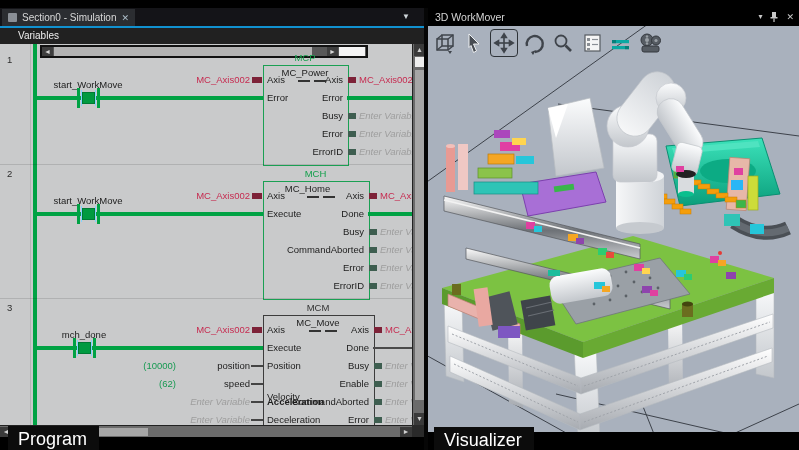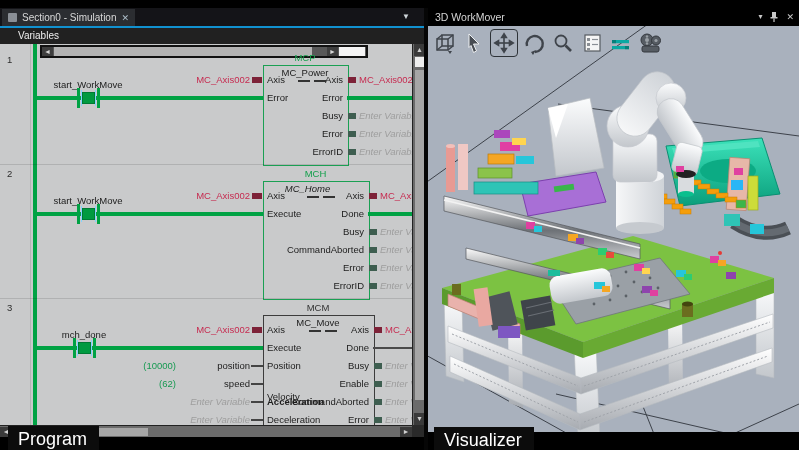--- a/index.html
+++ b/index.html
@@ -122,21 +122,21 @@
         <div class="rnum" style="top: 124px;">2</div>
         <div class="wire-g" style="left: 36px; top: 168px; width: 227px;"></div>
         <div class="clabel" style="left: 18px; top: 151px;">start_WorkMove</div>
         <div class="cbar" style="left: 77px; top: 160px;"></div>
         <div class="cbar" style="left: 97px; top: 160px;"></div>
         <div class="ctick" style="left: 81px; top: 162px;"></div>
         <div class="ctick" style="left: 95px; top: 162px;"></div>
         <div class="cbox" style="left: 82px; top: 164px;"></div>
         <div class="fbbox fb-green" style="left: 263px; top: 137px; width: 105px; height: 117px;"></div>
         <div class="fbinst" style="left: 263px; top: 124px; width: 105px; color: rgb(20, 160, 76);">MCH</div>
-        <div class="fbinst" style="left: 263px; top: 139px; width: 89px; font-style: italic;">MC_Home</div>
+        <div class="fbinst" style="left: 263px; top: 139px; width: 89px;">MC_Home</div>
         <div class="pin" style="left: 267px; top: 146px;">Axis</div>
         <div class="pin" style="left: 263px; top: 146px; width: 101px; text-align: right;">Axis</div>
         <div style="position: absolute; left: 307.1px; top: 152px; width: 12px; height: 1.5px; background: rgb(51, 51, 51);"></div>
         <div style="position: absolute; left: 323.1px; top: 152px; width: 12px; height: 1.5px; background: rgb(51, 51, 51);"></div>
         <div class="pin red-t" style="left: 118px; top: 146px; width: 132px; text-align: right;">MC_Axis002</div>
         <div class="stub" style="left: 252px; top: 149px; width: 10px; background: rgb(125, 34, 56);"></div>
         <div class="stub" style="left: 369px; top: 149px; width: 8px; background: rgb(125, 34, 56);"></div>
         <div class="pin red-t" style="left: 380px; top: 146px;">MC_Axis002</div>
         <div class="pin" style="left: 267px; top: 164px;">Execute</div>
         <div class="pin" style="left: 263px; top: 164px; width: 101px; text-align: right;">Done</div>

